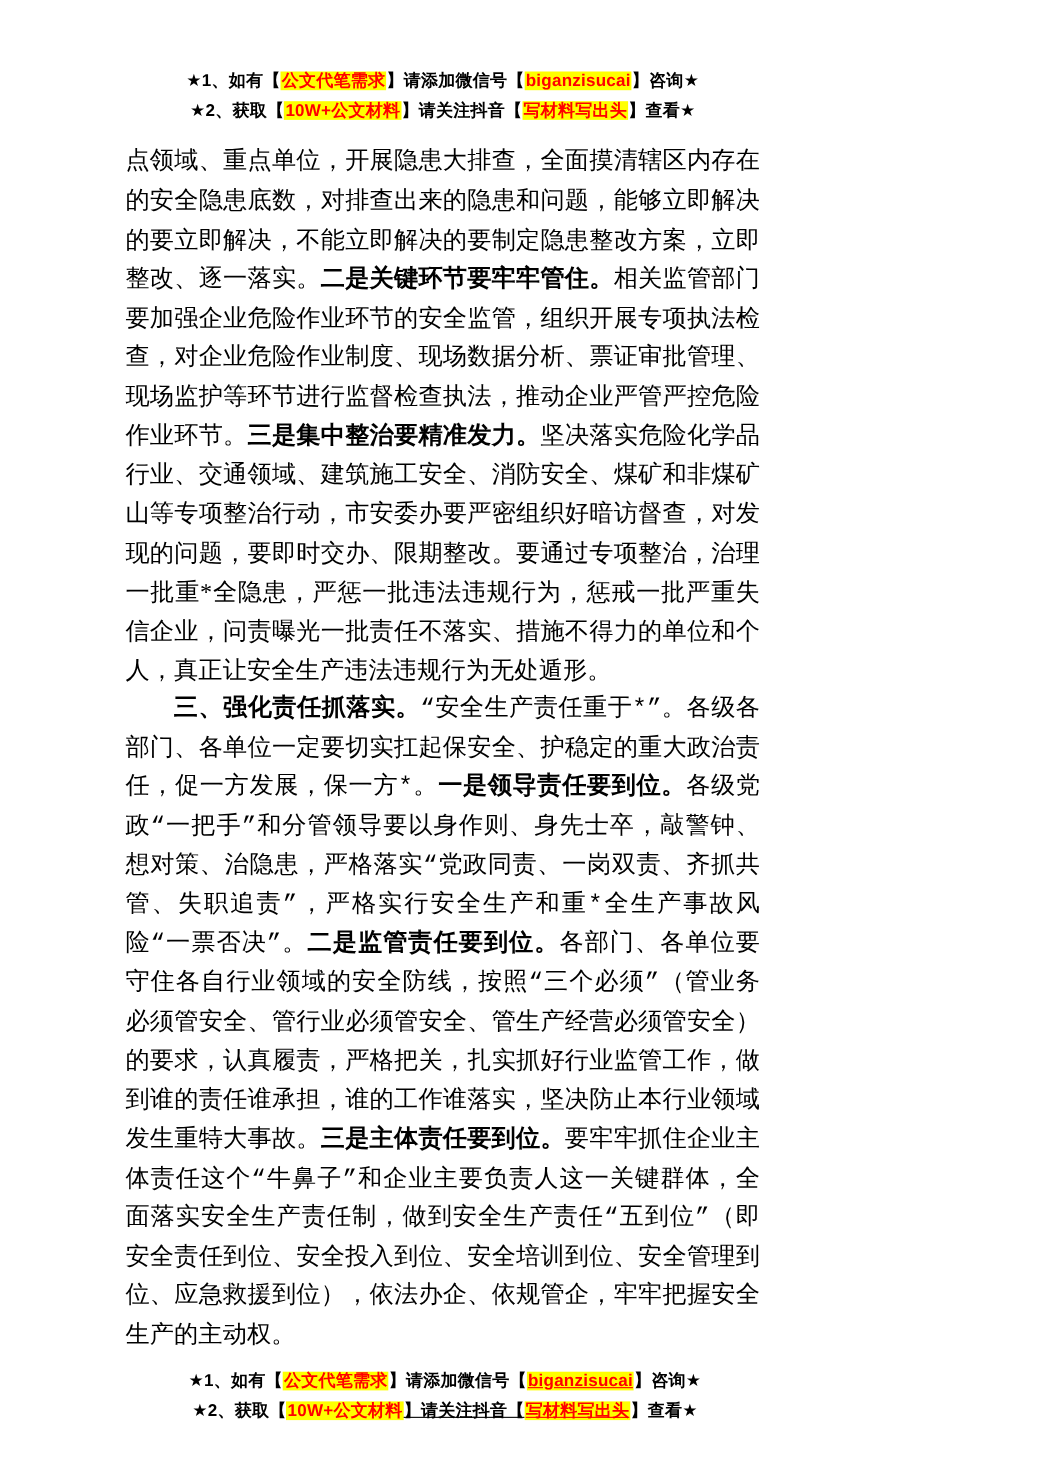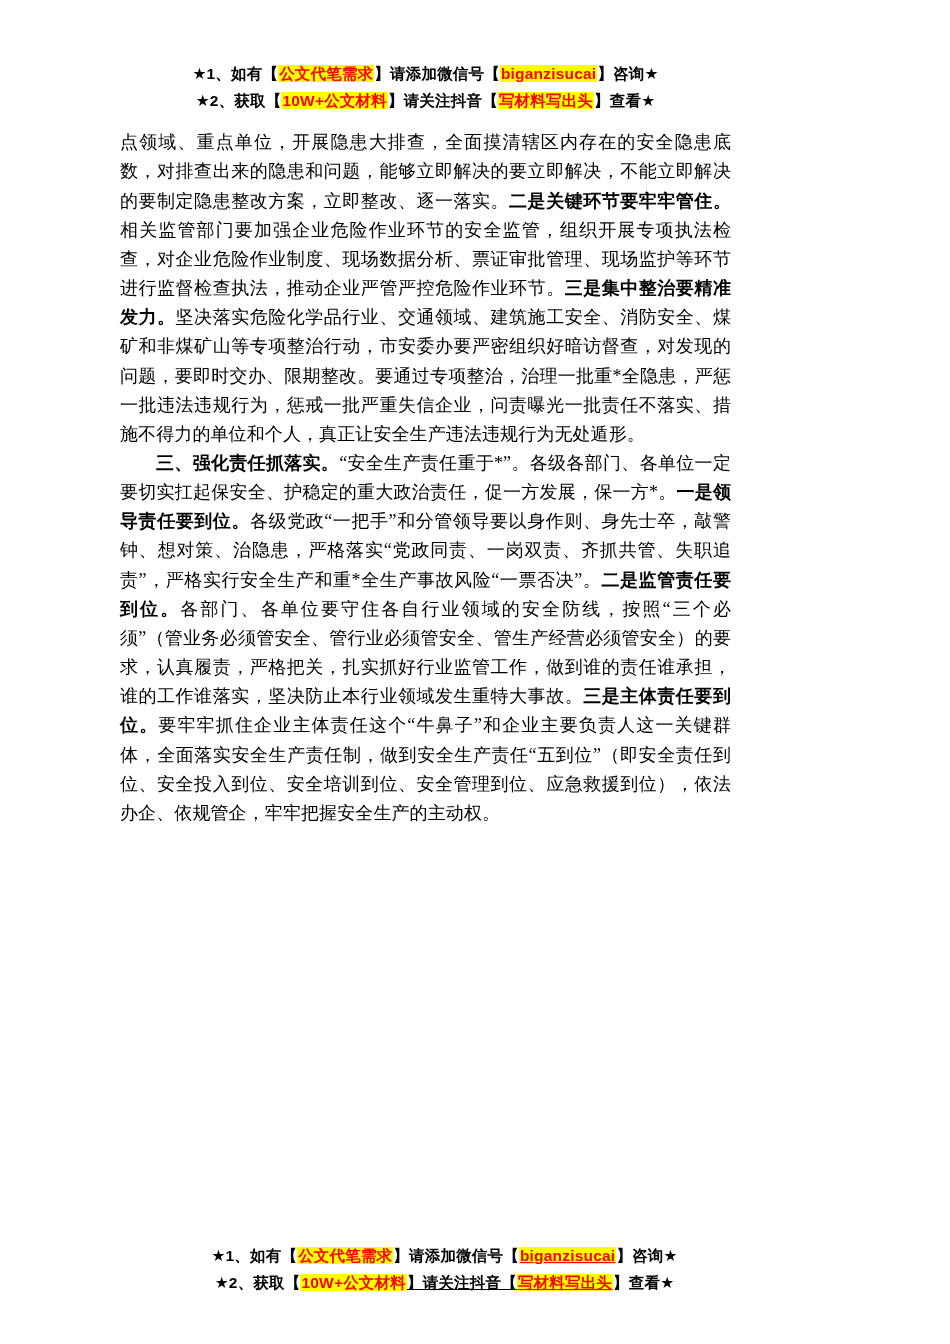--- a/index.html
+++ b/index.html
@@ -11,22 +11,21 @@
     width: 950px;
     min-height: 1344px;
     font-family: "Liberation Serif", "DejaVu Serif", serif;
     color: #000000;
   }
   .page {
     position: relative;
     width: 809px;
     min-height: 1344px;
     box-sizing: border-box;
-    padding: 60px 118px 40px 80px;
-    margin-left: 40px;
+    padding: 60px 118px 40px 114px;
   }
 
   
   .promo {
     text-align: center;
     font-family: "Liberation Sans", "DejaVu Sans", sans-serif;
     font-weight: bold;
     font-size: 15.5px;
     letter-spacing: 0.2px;
     line-height: 1.75;
@@ -49,31 +48,32 @@
     padding: 0 1px;
     text-decoration: underline;
   }
   .u {
     text-decoration: underline;
   }
 
   
   .doc-body p {
     margin: 0;
-    font-size: 18px;
+    font-size: 22px;
     line-height: 1.62;
     text-align: justify;
     text-justify: inter-ideograph;
     letter-spacing: 0.1px;
   }
   .doc-body p.indent {
     text-indent: 2em;
   }
   .doc-body p + p {
     margin-top: 0;
+    font-family: Liberation Mono, monospace;
   }
   b, .b {
     font-weight: bold;
   }
 
   .closing {
     margin-top: 0;
   }
 
   

